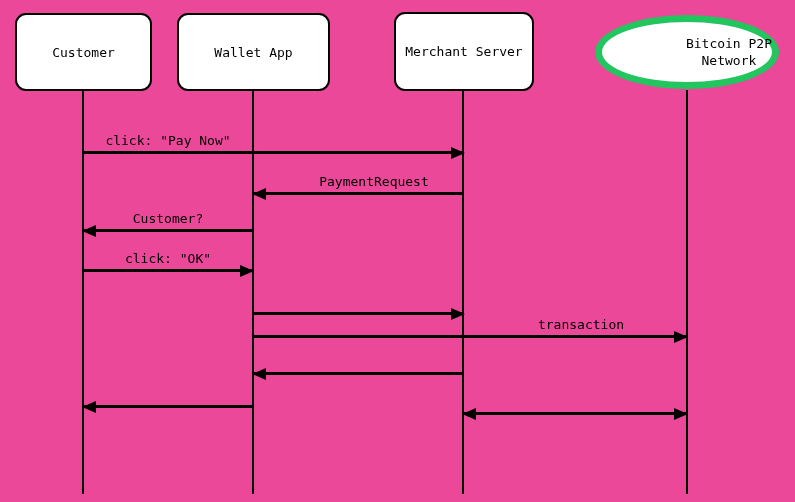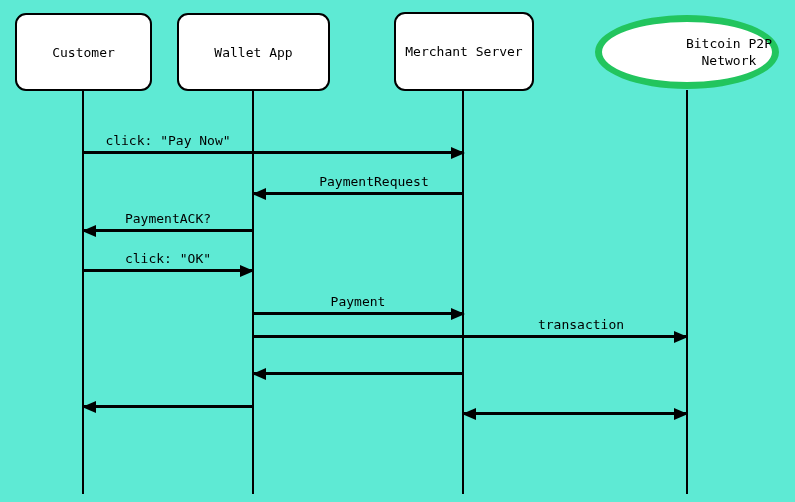--- a/index.html
+++ b/index.html
@@ -3,21 +3,21 @@
 <meta charset="utf-8">
 <style>
   * { margin: 0; padding: 0; box-sizing: border-box; }
   html, body { background: #ffffff; }
   body { font-family: "DejaVu Sans Mono", monospace; }
 
   .canvas {
     position: relative;
     width: 795px;
     height: 502px;
-    background: #5eead4;
+    background: #ec4899;
     color: #000000;
     overflow: hidden;
   }
 
   .lifeline {
     position: absolute;
     top: 90px;
     width: 2px;
     height: 404px;
     background: #000000;
@@ -128,27 +128,26 @@
     <span class="actor-label">Bitcoin P2P
 Network</span>
   </div>
 
   <div class="msg-label" style="left:58px;top:133px">click: "Pay Now"</div>
   <div class="msg-line head-right" style="left:83px;top:151px;width:381px"></div>
 
   <div class="msg-label" style="left:264px;top:174px">PaymentRequest</div>
   <div class="msg-line head-left" style="left:253px;top:192px;width:211px"></div>
 
-  <div class="msg-label" style="left:58px;top:211px">PaymentACK?</div>
+  <div class="msg-label" style="left:58px;top:211px">Customer?</div>
   <div class="msg-line head-left" style="left:83px;top:229px;width:170px"></div>
 
   <div class="msg-label" style="left:58px;top:251px">click: "OK"</div>
   <div class="msg-line head-right" style="left:83px;top:269px;width:170px"></div>
 
-  <div class="msg-label" style="left:248px;top:294px">Payment</div>
   <div class="msg-line head-right" style="left:253px;top:312px;width:211px"></div>
 
   <div class="msg-label" style="left:471px;top:317px">transaction</div>
   <div class="msg-line head-right" style="left:253px;top:335px;width:434px"></div>
 
   <div class="msg-line head-left" style="left:253px;top:372px;width:211px"></div>
 
   <div class="msg-line head-left" style="left:83px;top:405px;width:170px"></div>
 
   <div class="msg-line head-both" style="left:463px;top:412px;width:224px"></div>

